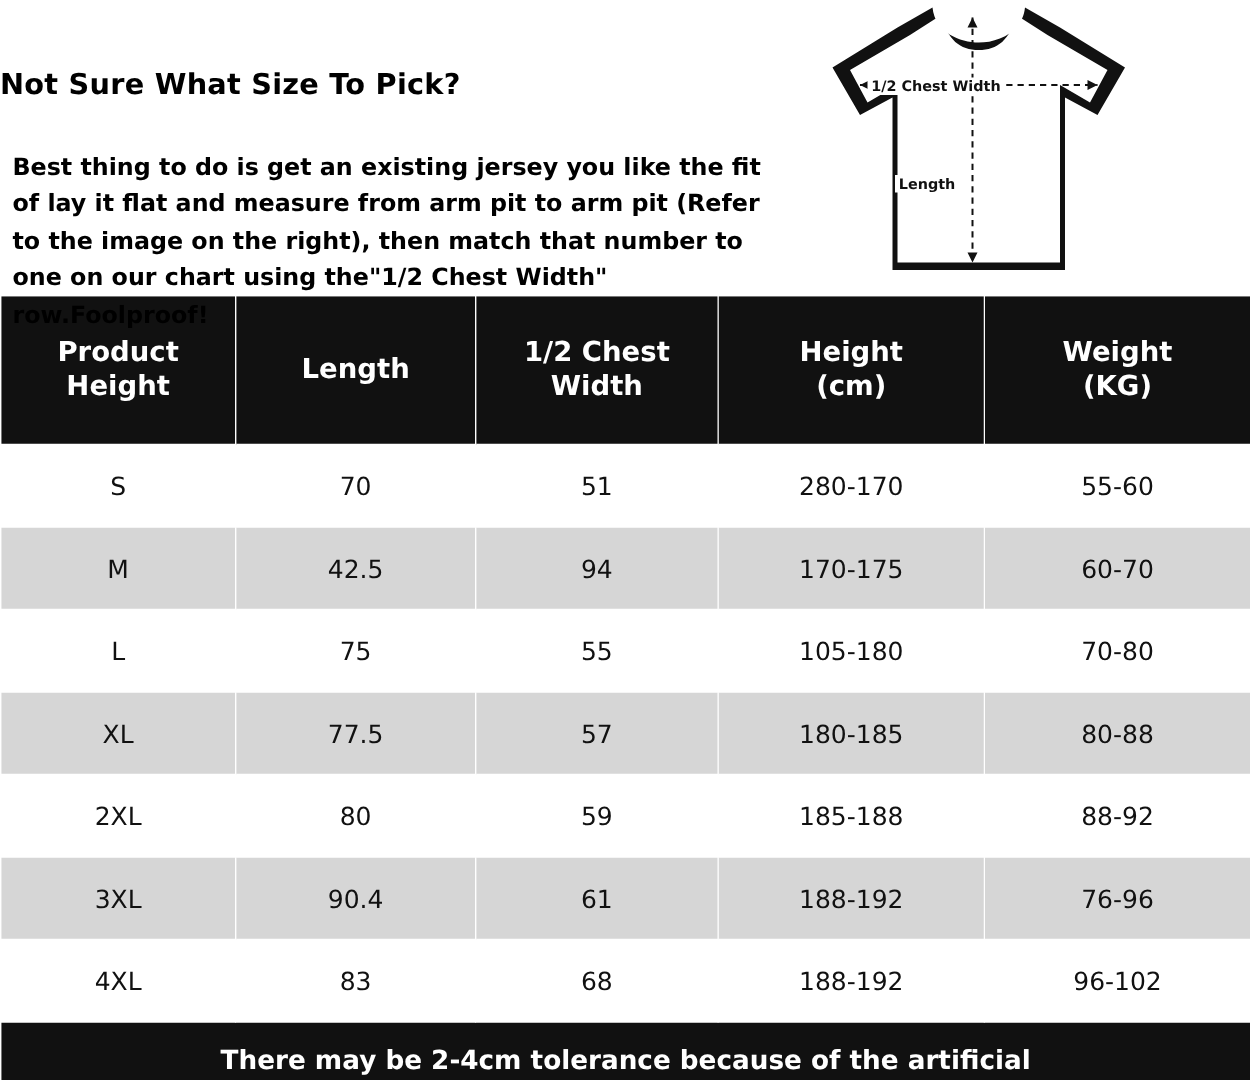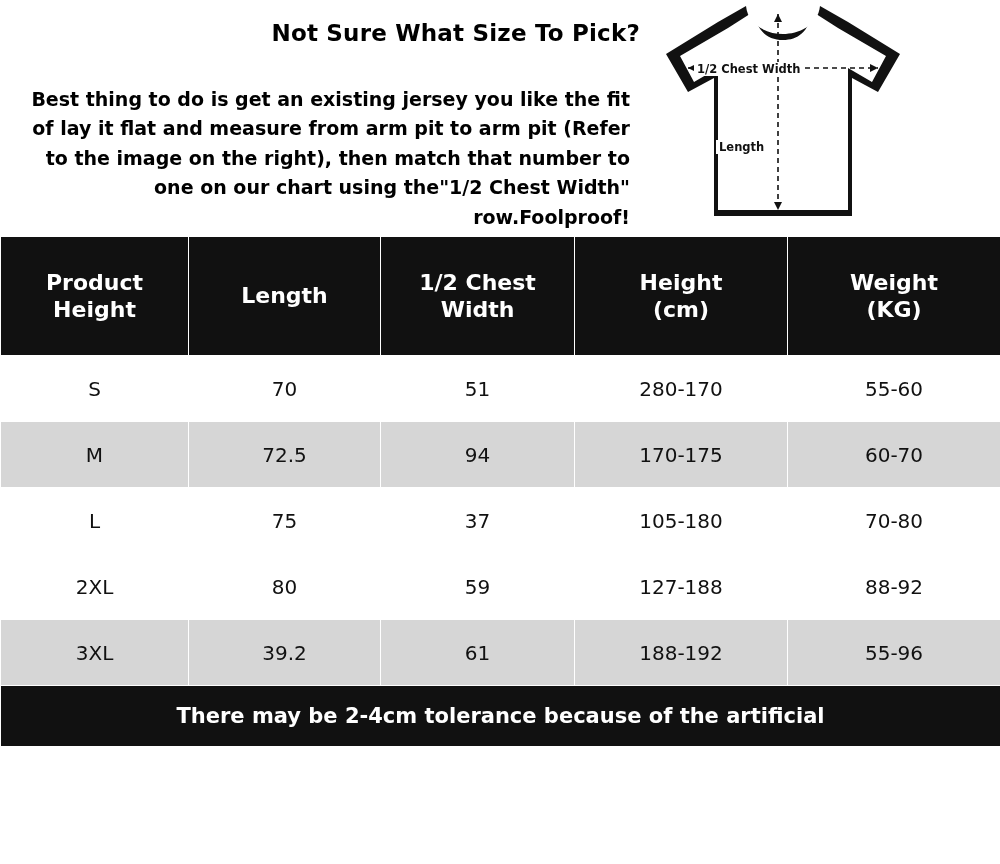--- a/index.html
+++ b/index.html
@@ -25,22 +25,22 @@
   
   .top {
     position: relative;
     height: 236px;
     display: flex;
     align-items: flex-start;
   }
 
   .intro {
     width: 640px;
-    padding-top: 20px;
-    text-align: right;
+    padding-top: 55px;
+    text-align: left;
     box-sizing: border-box;
   }
 
   .intro-title {
     font-size: 23px;
     font-weight: bold;
     letter-spacing: 0.2px;
     margin-bottom: 12px;
     color: #000;
   }
@@ -195,45 +195,59 @@
     <tbody>
       <tr>
         <td>S</td>
         <td>70</td>
         <td>51</td>
         <td>280-170</td>
         <td>55-60</td>
       </tr>
       <tr class="alt">
         <td>M</td>
-        <td>72.5</td>
+        <td>42.5</td>
         <td>94</td>
         <td>170-175</td>
         <td>60-70</td>
       </tr>
       <tr>
         <td>L</td>
         <td>75</td>
-        <td>37</td>
+        <td>55</td>
         <td>105-180</td>
         <td>70-80</td>
+      </tr>
+      <tr class="alt">
+        <td>XL</td>
+        <td>77.5</td>
+        <td>57</td>
+        <td>180-185</td>
+        <td>80-88</td>
       </tr>
       <tr>
         <td>2XL</td>
         <td>80</td>
         <td>59</td>
-        <td>127-188</td>
+        <td>185-188</td>
         <td>88-92</td>
       </tr>
       <tr class="alt">
         <td>3XL</td>
-        <td>39.2</td>
+        <td>90.4</td>
         <td>61</td>
         <td>188-192</td>
-        <td>55-96</td>
+        <td>76-96</td>
+      </tr>
+      <tr>
+        <td>4XL</td>
+        <td>83</td>
+        <td>68</td>
+        <td>188-192</td>
+        <td>96-102</td>
       </tr>
     </tbody>
     <tfoot>
       <tr>
         <td colspan="5">There may be 2-4cm tolerance because of the artificial</td>
       </tr>
     </tfoot>
   </table>
 
 </div>

